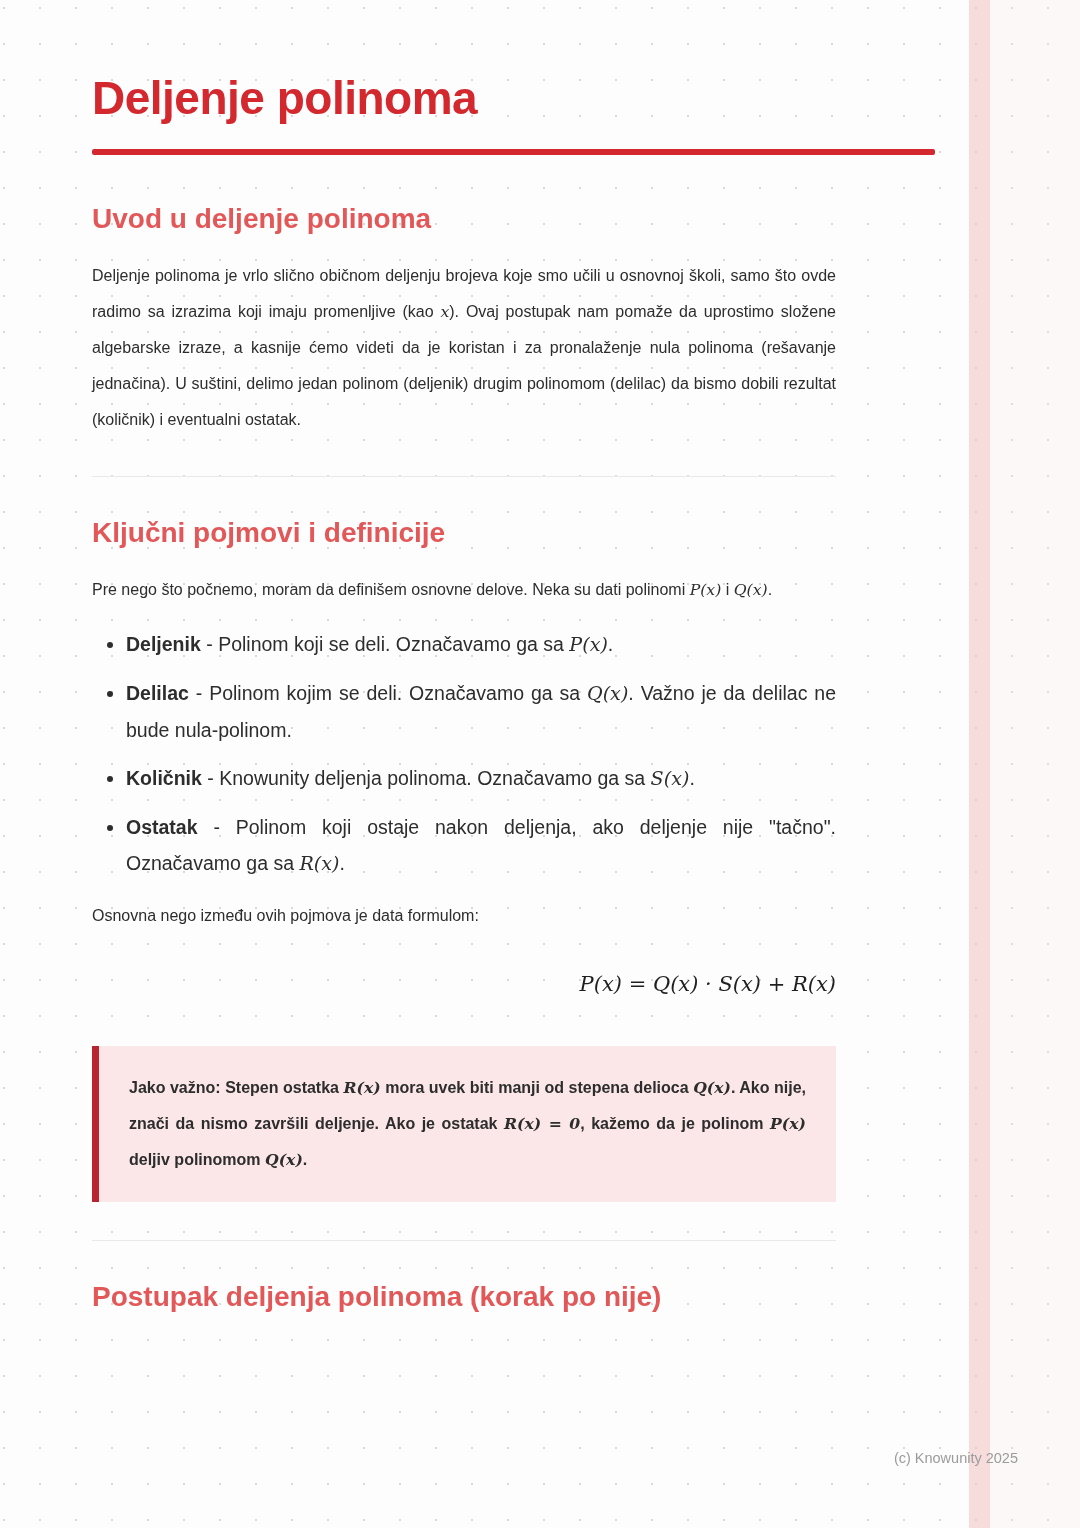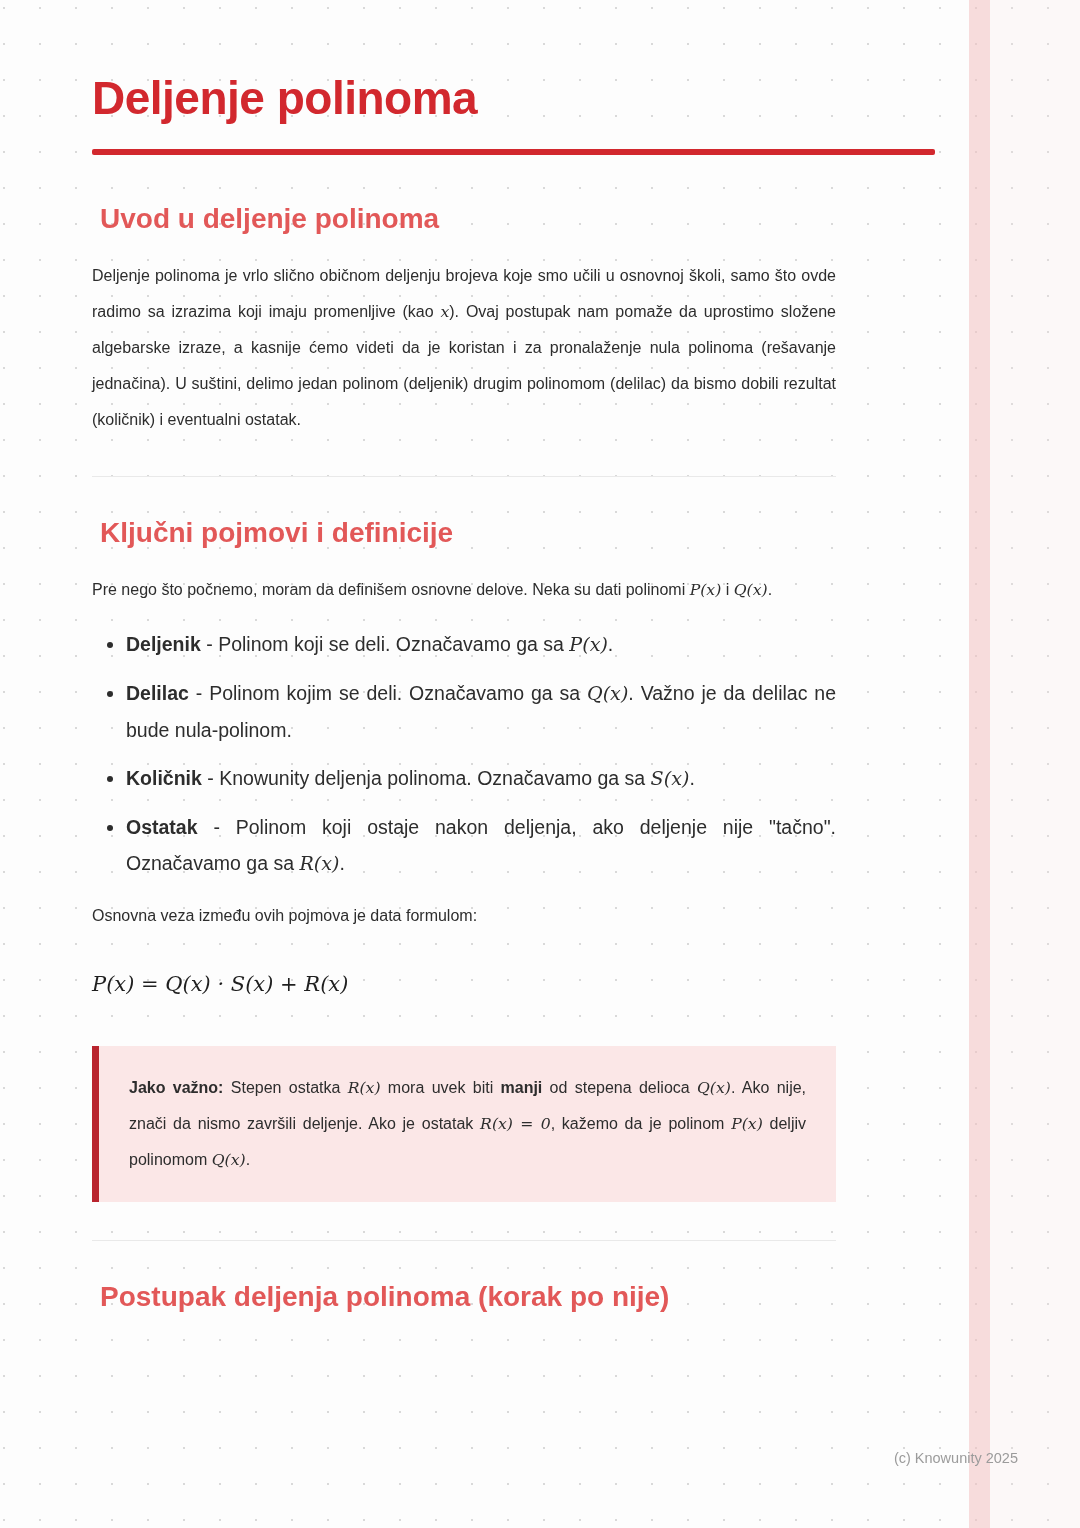--- a/index.html
+++ b/index.html
@@ -47,21 +47,21 @@
     color: #d2282e;
   }
   .title-rule {
     width: 843px;
     height: 6px;
     background: #d2282e;
     border-radius: 2px;
     margin: 0 0 46px 0;
   }
   h2 {
-    margin: 0 0 22px 8px;
+    margin: 0 0 22px 0;
     font-size: 28px;
     line-height: 1.25;
     font-weight: 700;
     color: #e25858;
   }
   p {
     margin: 0;
     font-size: 16px;
     line-height: 36px;
     text-align: justify;
@@ -85,35 +85,35 @@
   }
   .term { font-weight: 700; }
   .math {
     font-family: "DejaVu Serif", serif;
     font-style: italic;
     font-size: 0.98em;
   }
   .formula-intro { margin-top: 16px; }
   .formula {
     margin-top: 38px;
-    text-align: left;
+    text-align: right;
     font-family: "DejaVu Serif", serif;
     font-style: italic;
     font-size: 21px;
     color: #1f1f1f;
   }
   .callout {
     margin-top: 50px;
     background: #fbe7e7;
     border-left: 7px solid #b9242e;
     padding: 24px 30px;
     box-sizing: border-box;
     width: 744px;
   }
-  .callout p { text-align: justify; }
+  .callout p { text-align: justify; font-weight: bold; }
   .footer {
     position: absolute;
     right: 62px;
     bottom: 62px;
     font-size: 14.5px;
     color: #9b9b9b;
     text-align: center;
   }
 </style>
 </head>
@@ -139,21 +139,21 @@
       <h2>Ključni pojmovi i definicije</h2>
       <p><span>Pre nego što počnemo, moram da definišem osnovne delove. Neka su dati polinomi </span><span class="math">P(x)</span><span> i </span><span class="math">Q(x)</span><span>.</span></p>
 
       <ul class="bullets">
         <li><b class="term">Deljenik</b><span> - Polinom koji se deli. Označavamo ga sa </span><span class="math">P(x)</span><span>.</span></li>
         <li><b class="term">Delilac</b><span> - Polinom kojim se deli. Označavamo ga sa </span><span class="math">Q(x)</span><span>. Važno je da delilac ne bude nula-polinom.</span></li>
         <li><b class="term">Količnik</b><span> - Knowunity deljenja polinoma. Označavamo ga sa </span><span class="math">S(x)</span><span>.</span></li>
         <li><b class="term">Ostatak</b><span> - Polinom koji ostaje nakon deljenja, ako deljenje nije "tačno". Označavamo ga sa </span><span class="math">R(x)</span><span>.</span></li>
       </ul>
 
-      <p class="formula-intro">Osnovna veza između ovih pojmova je data formulom:</p>
+      <p class="formula-intro">Osnovna nego između ovih pojmova je data formulom:</p>
       <div class="formula">P(x) = Q(x) · S(x) + R(x)</div>
     </section>
 
     <div class="callout">
       <p><b>Jako važno:</b><span> Stepen ostatka </span><span class="math">R(x)</span><span> mora uvek biti </span><b>manji</b><span> od stepena delioca </span><span class="math">Q(x)</span><span>. Ako nije, znači da nismo završili deljenje. Ako je ostatak </span><span class="math">R(x) = 0</span><span>, kažemo da je polinom </span><span class="math">P(x)</span><span> deljiv polinomom </span><span class="math">Q(x)</span><span>.</span></p>
     </div>
 
     <hr class="divider">
 
     <section>

